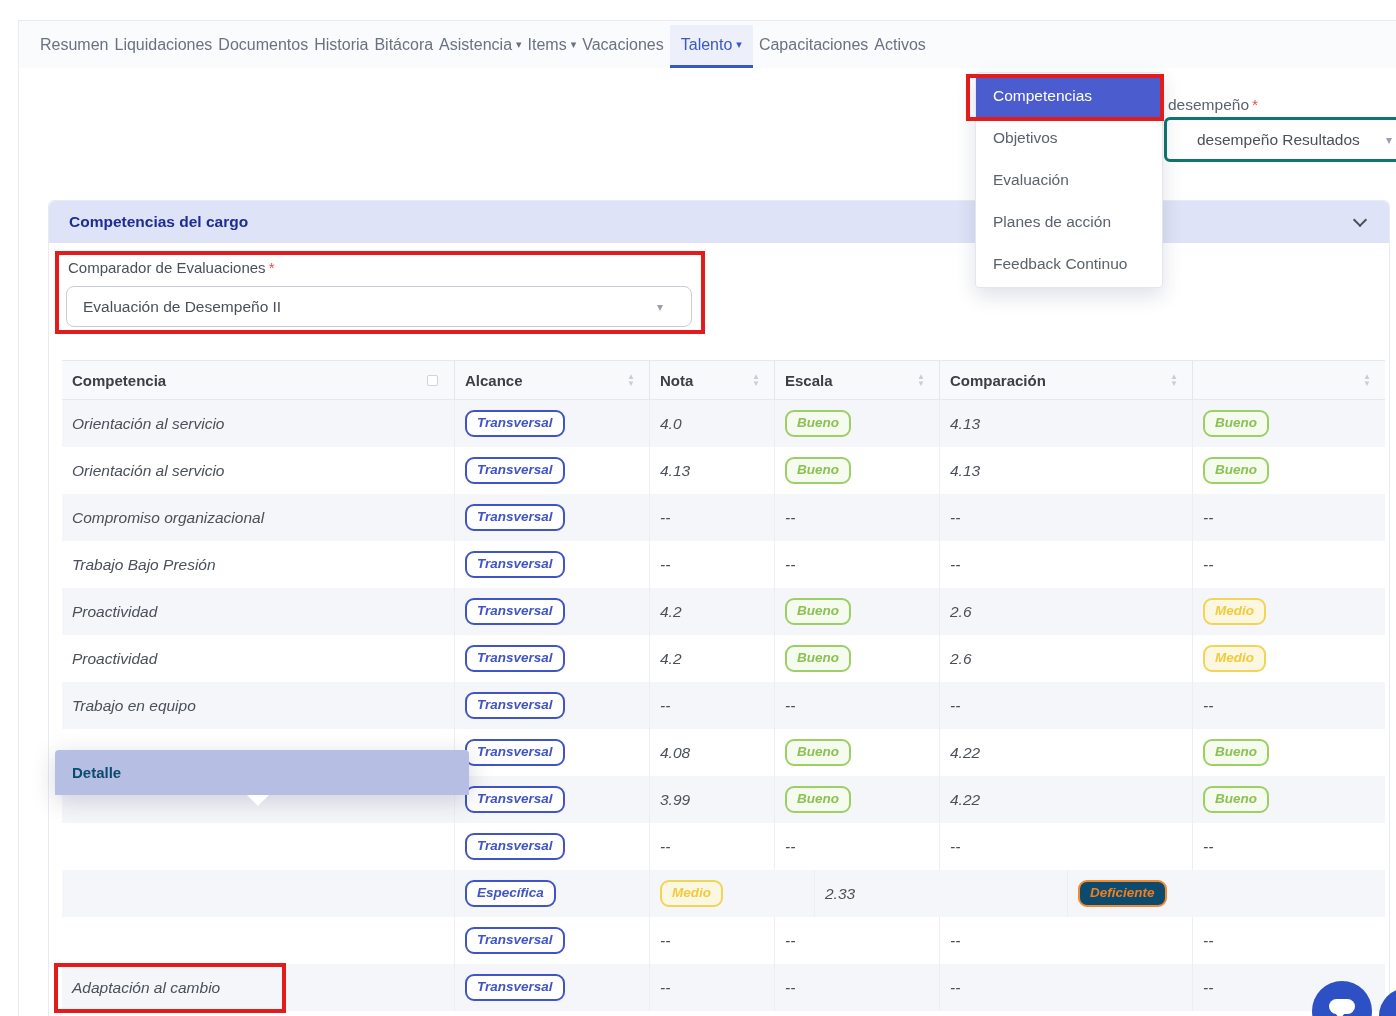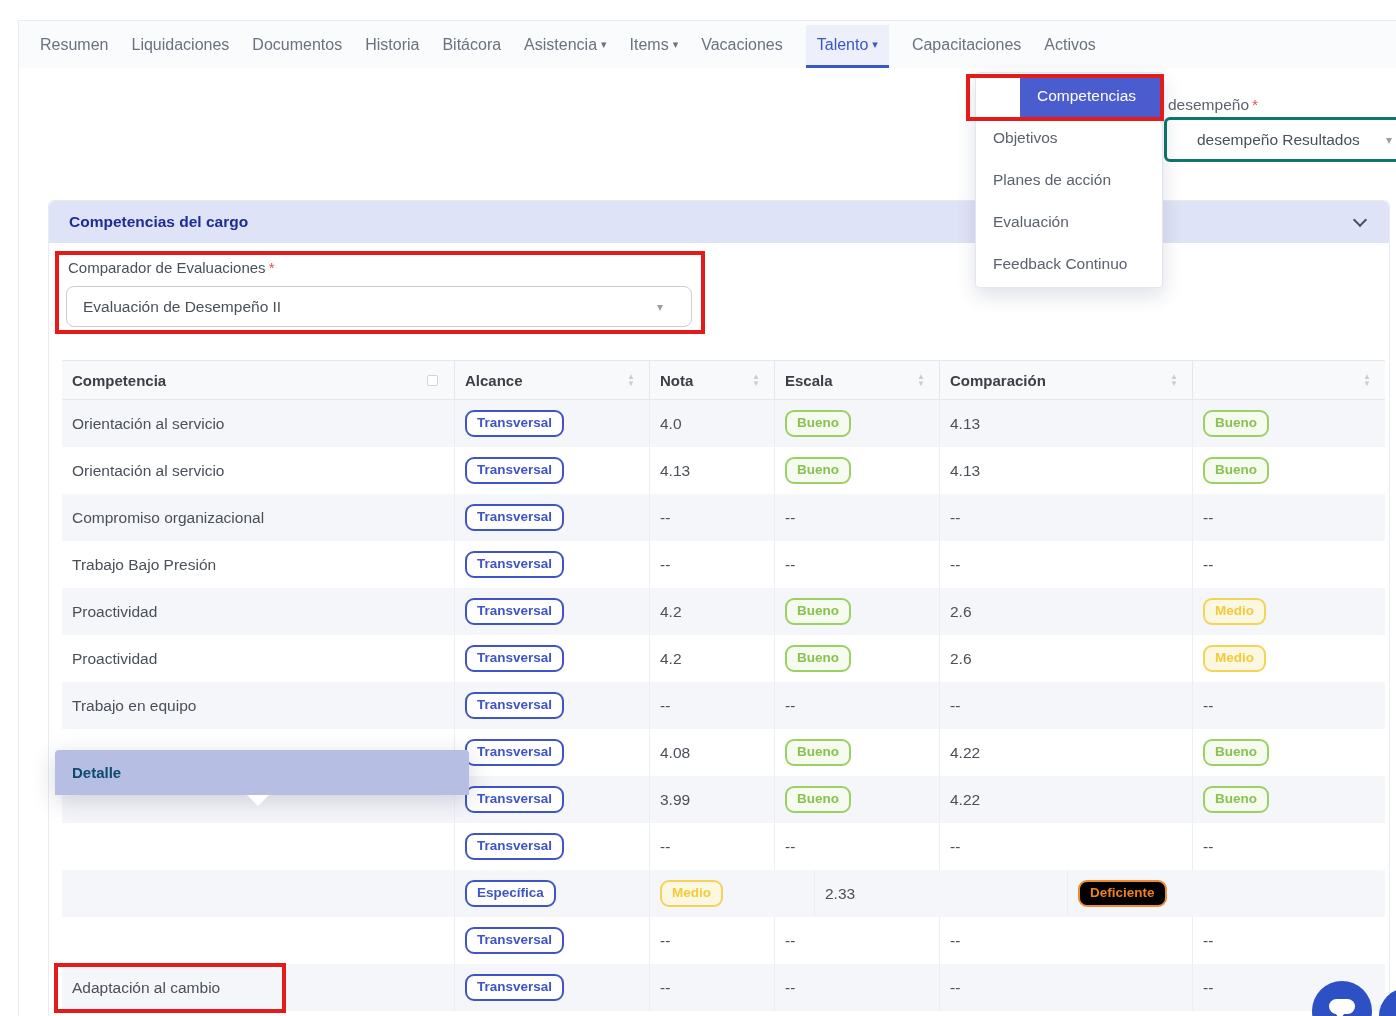--- a/index.html
+++ b/index.html
@@ -7,39 +7,39 @@
   #page {
     position:relative; width:1396px; height:1016px; background:#ffffff;
     font-family:"Liberation Sans", sans-serif; overflow:hidden;
   }
   .frame-top { position:absolute; left:18px; top:20px; right:0; height:1px; background:#e9ebf1; }
   .frame-left { position:absolute; left:18px; top:20px; bottom:0; width:1px; background:#e9ebf1; }
 
   
   .navbar {
     position:absolute; left:19px; top:21px; right:0; height:47px;
-    background:#fafbfc; display:flex; align-items:center; padding-left:21px; gap:23px;
+    background:#fafbfc; display:flex; align-items:center; padding-left:21px; gap:6px;
   }
   .nav-item { font-size:16px; color:#6a7280; white-space:nowrap; cursor:pointer; }
   .nav-item .caret { font-size:11px; margin-left:4px; position:relative; top:-2px; }
   .nav-item.active {
     color:#3a57c6; background:#edf0fb; padding:11px 11px; position:relative;
   }
   .nav-item.active::after {
     content:""; position:absolute; left:0; right:0; bottom:-3px; height:3px; background:#3a57c6;
   }
 
   
   .menu {
     position:absolute; left:975px; top:72px; width:188px; z-index:20;
     background:#fff; border:1px solid #e4e6ec; border-radius:4px;
     box-shadow:0 8px 20px rgba(30,40,90,.14); padding:2px 0;
   }
   .menu-item { height:42px; line-height:42px; padding-left:17px; font-size:15.5px; color:#5b626c; cursor:pointer; }
-  .menu-item.selected { background:#4a5cce; color:#ffffff;margin-left:44px; }
+  .menu-item.selected { background:#4a5cce; color:#ffffff; }
 
   
   .eval-label { position:absolute; left:1168px; top:96px; font-size:15.5px; color:#5b626c; z-index:5; }
   .req-star { color:#e35050; margin-left:3px; }
   .eval-select {
     position:absolute; left:1164px; top:117px; width:243px; height:45px; z-index:5;
     border:3px solid #0f766e; border-radius:6px; background:#fff;
     font-size:15.5px; color:#4a5059; display:flex; align-items:center; padding-left:30px;
   }
   .select-caret { position:absolute; right:12px; color:#9aa0ab; font-size:12px; }
@@ -68,37 +68,37 @@
 
   
   .table { position:absolute; left:62px; top:360px; width:1323px; }
   .thead {
     display:flex; height:40px; background:#f8f9fb;
     border-top:1px solid #e7e9ef; border-bottom:1px solid #e7e9ef;
     font-weight:bold; font-size:15px; color:#3c4046;
   }
   .hc { display:flex; align-items:center; justify-content:space-between; padding-left:10px; border-right:1px solid #e3e6ec; }
   .hc:last-child { border-right:none; }
-  .trow { display:flex; height:47px; align-items:center; font-size:15.5px; color:#4a5059; background:#fff; }
+  .trow { display:flex; height:47px; align-items:center; font-size:15.5px; color:#4a5059; background:#fff;font-style:italic; }
   .trow.stripe { background:#f5f6f9; }
   .cell { display:flex; align-items:center; height:100%; padding-left:10px; border-right:1px solid #eceef2; }
   .cell.c5 { border-right:none; }
   .c0 { width:393px; } .c1 { width:195px; } .c2 { width:125px; }
   .c3 { width:165px;text-align:center; } .c4 { width:253px; } .c5 { width:192px; }
   .sort { display:flex; flex-direction:column; line-height:7px; font-size:8px; color:#c9cdd6; margin-right:14px; cursor:pointer; }
   .cbx { width:11px; height:11px; border:1px solid #cfd3da; border-radius:2px; background:#fff; margin-right:16px; cursor:pointer; }
 
   .pill {
     display:inline-block; padding:4px 10px; border-radius:9px;
     font-weight:bold; font-size:13.5px; border:2px solid; background:#fff; line-height:1.1;
   }
   .pill-blue   { color:#4054c7; border-color:#4054c7; background:#ffffff; }
   .pill-green  { color:#8bc152; border-color:#9ccf66; background:#f6fbef; }
   .pill-yellow { color:#f2cb3d; border-color:#f2d458; background:#fcf7e0; }
-  .pill-orange { color:#ef7f1f; border-color:#ef8c31; background:#000000; }
+  .pill-orange { color:#ef7f1f; border-color:#ef8c31; background:#0c4a6e; }
 
   
   .tooltip {
     position:absolute; left:55px; top:750px; width:414px; z-index:15;
     background:#fff; border-radius:4px; box-shadow:0 6px 24px rgba(25,35,80,.18);
   }
   .tooltip-header {
     height:45px; background:#b6bfe3; border-radius:4px 4px 0 0;
     display:flex; align-items:center; padding-left:17px;
     font-weight:bold; font-size:15px; color:#0c4a6e;
@@ -150,22 +150,22 @@
     <span>desempeño</span><span class="req-star">*</span>
   </div>
   <div class="eval-select">
     <span>desempeño Resultados</span>
     <span class="select-caret">▾</span>
   </div>
 
   <div class="menu">
     <div class="menu-item selected">Competencias</div>
     <div class="menu-item">Objetivos</div>
+    <div class="menu-item">Evaluación</div>
     <div class="menu-item">Planes de acción</div>
-    <div class="menu-item">Evaluación</div>
     <div class="menu-item">Feedback Continuo</div>
   </div>
 
   <div class="panel">
     <div class="panel-header">
       <span class="panel-title">Competencias del cargo</span>
       <span class="chev"></span>
     </div>
   </div>
 

